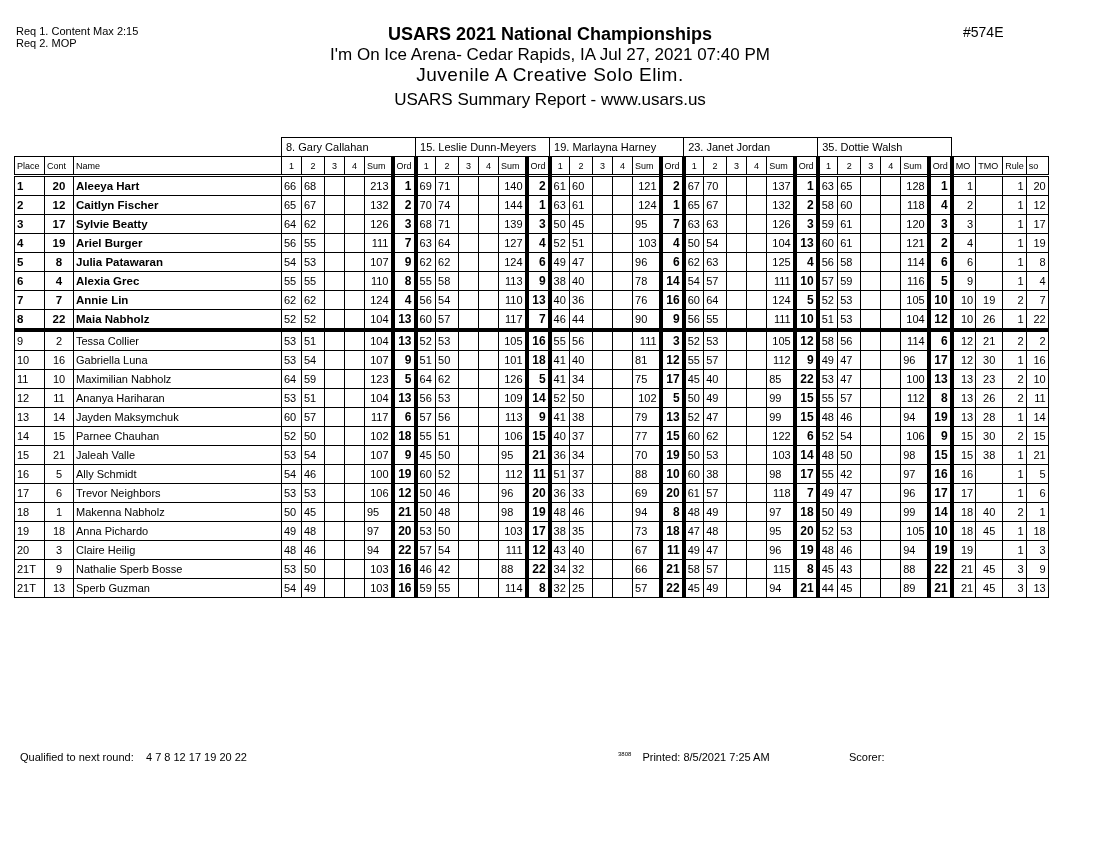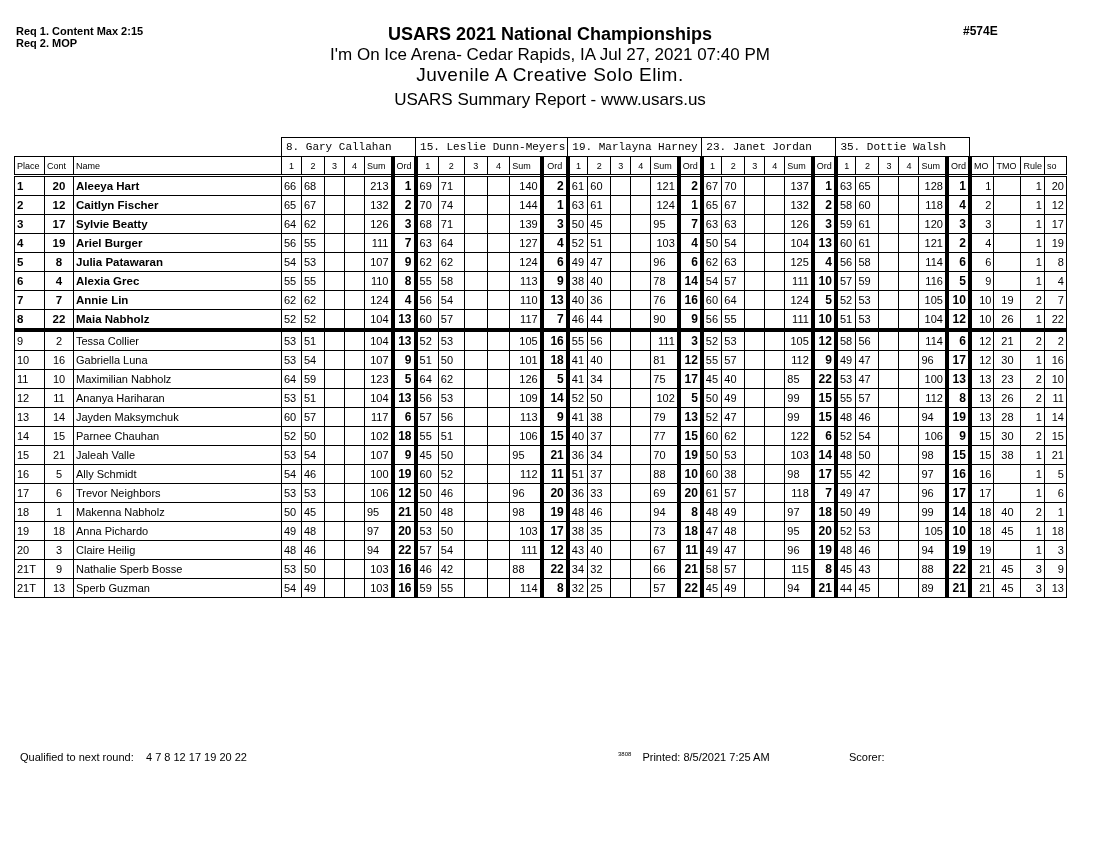--- a/index.html
+++ b/index.html
@@ -1,27 +1,27 @@
 <!DOCTYPE html>
 <html><head>
 <meta charset="utf-8">
 <style>
   html, body { margin:0; padding:0; background:#fff; }
   body { width:1100px; height:850px; position:relative; font-family:"Liberation Sans", sans-serif; color:#000; overflow:hidden; }
-  .req { position:absolute; left:16px; top:25px; font-size:11px; line-height:12px;font-weight:bold; }
+  .req { position:absolute; left:16px; top:25px; font-size:11px; line-height:12px; }
   .hdr { position:absolute; left:300px; width:500px; text-align:center; }
   .h1 { top:24px; font-size:18px; font-weight:bold; }
   .h2 { top:45px; font-size:17px; }
   .h3 { top:64px; font-size:19px; font-weight:normal; letter-spacing:0.5px; }
   .h4 { top:90px; font-size:17px; }
-  .eventno { position:absolute; left:963px; top:24px; font-size:12px; font-weight:bold; }
+  .eventno { position:absolute; left:963px; top:24px; font-size:14px; font-weight:normal; }
 
   table.res { position:absolute; left:14px; top:137px; border-collapse:collapse; table-layout:fixed; font-size:11px; }
   table.res td, table.res th { border:1px solid #000; padding:0 2px; height:18px; white-space:nowrap; overflow:hidden; font-weight:normal; }
-  table.res .judgerow td { height:18px; font-size:11px;font-family:Liberation Mono, monospace; }
+  table.res .judgerow td { height:18px; font-size:11px; }
   table.res .judgerow td.blank { border:none; }
   table.res .judgerow td.jname { text-align:left; padding-left:4px; border-bottom:none; }
   table.res .colhdr th { font-size:9px; text-align:left; height:17px; border-bottom:3px double #000; }
   table.res .colhdr th.c { text-align:center; }
   td.num { text-align:left; }
   td.sum { text-align:right; }
   td.ord { text-align:right; font-weight:bold !important; font-size:12px; padding-right:3px; }
   td.cont { text-align:center; }
   td.place { text-align:left; }
   td.r { text-align:right; }

